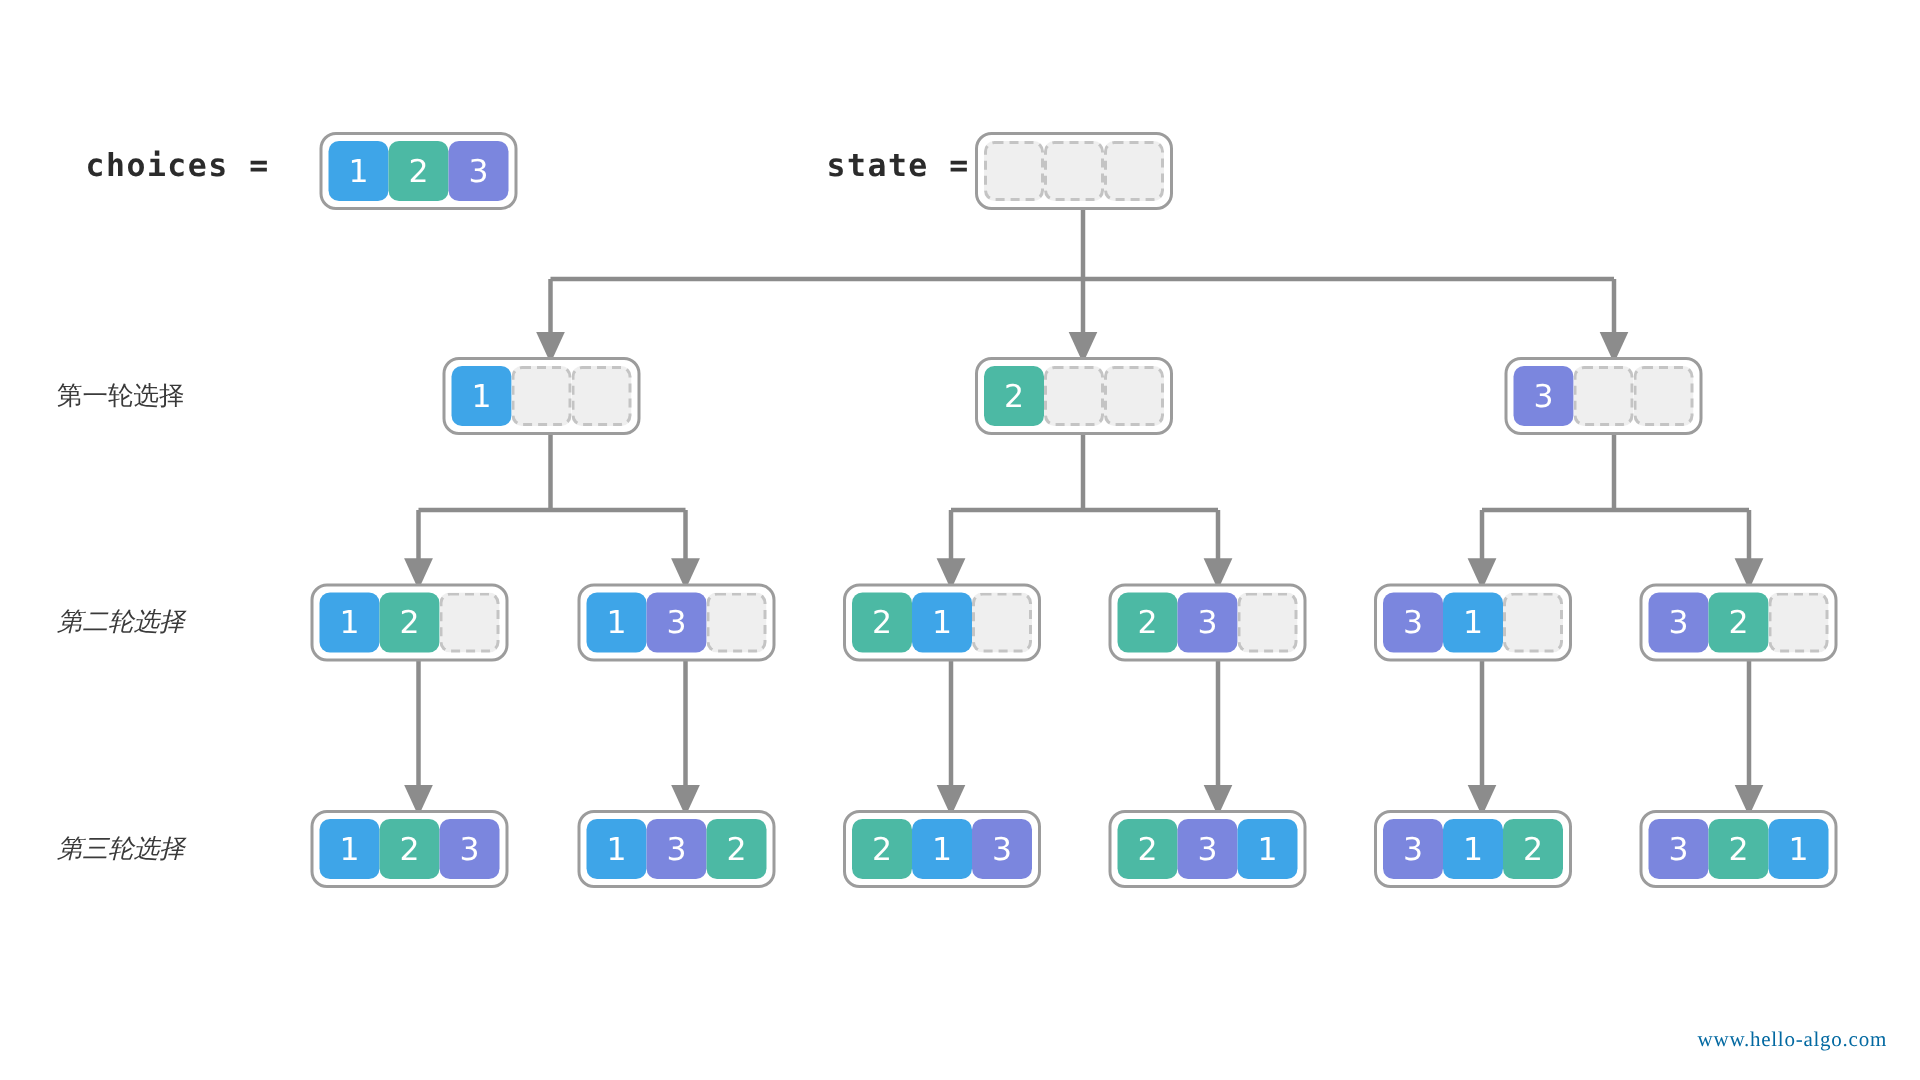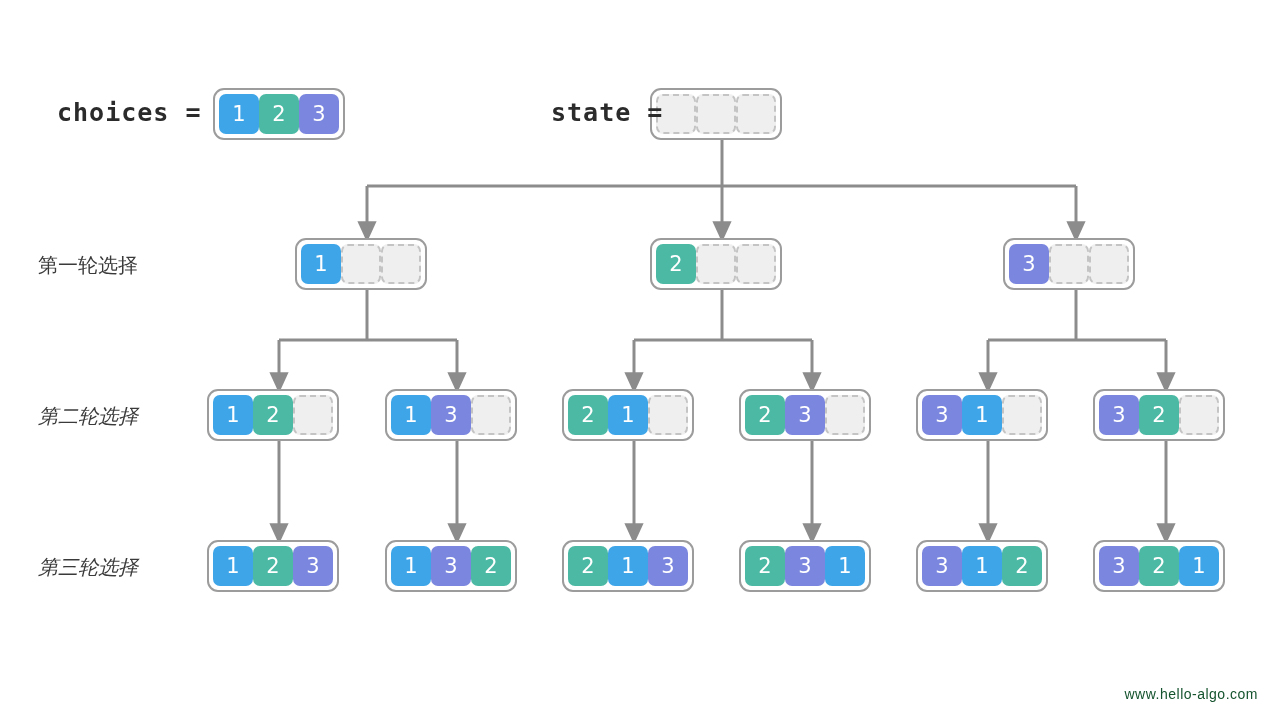--- a/index.html
+++ b/index.html
@@ -27,33 +27,33 @@
     top: 0;
     width: 1280px;
     height: 720px;
     z-index: 1;
   }
 
   
   .mono-label {
     position: absolute;
     font-family: "DejaVu Sans Mono", "Liberation Mono", monospace;
-    font-size: 25px;
+    font-size: 21px;
     font-weight: bold;
     color: #2b2b2b;
     letter-spacing: 1px;
     white-space: nowrap;
     z-index: 3;
   }
 
   
   .row-label {
     position: absolute;
     font-family: "DejaVu Sans", "Liberation Sans", sans-serif;
-    font-size: 20px;
+    font-size: 17px;
     color: #3a3a3a;
     white-space: nowrap;
     z-index: 3;
   }
 
   
   .arr {
     position: absolute;
     display: flex;
     flex-direction: row;
@@ -88,23 +88,23 @@
   .cell.empty {
     background: #efefef;
     border: 2px dashed #c4c4c4;
     color: transparent;
   }
 
   .watermark {
     position: absolute;
     right: 22px;
     bottom: 18px;
-    font-family: Liberation Sans, sans-serif;
+    font-family: Liberation Serif, serif;
     font-size: 14px;
-    color: #14532d;
+    color: #0369a1;
     letter-spacing: 0.5px;
     z-index: 3;
   }
 </style>
 </head>
 <body>
 
 <div id="canvas">
 
   <svg id="wires" viewBox="0 0 1280 720" xmlns="http://www.w3.org/2000/svg">

